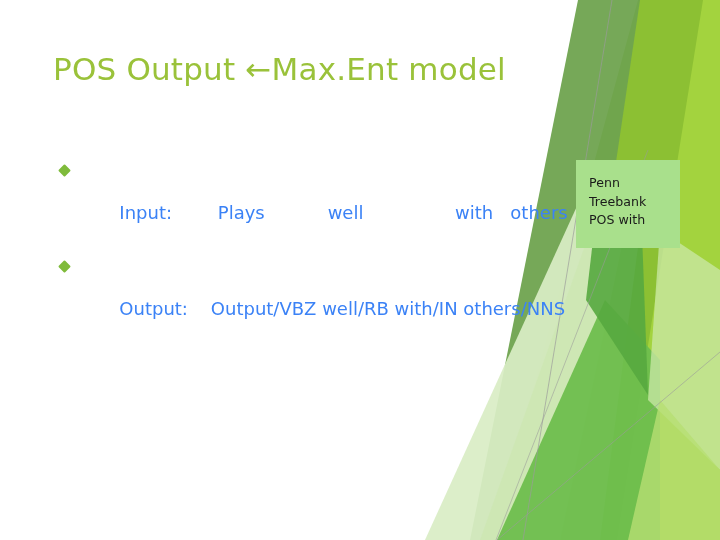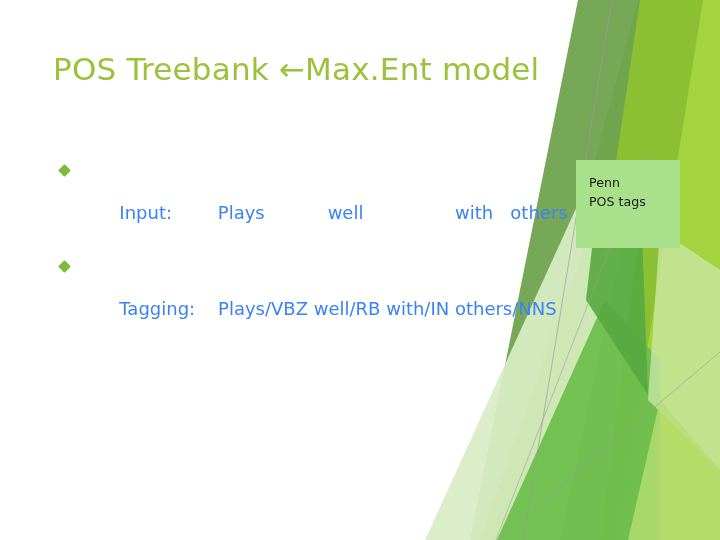--- a/index.html
+++ b/index.html
@@ -112,36 +112,37 @@
 
     <polygon points="660,230 720,270 720,470 648,400" fill="#cbe8a8" opacity="0.75"></polygon>
 
     <polygon points="660,400 720,470 720,540 628,540" fill="#b7de73" opacity="0.8"></polygon>
 
     <line x1="612" y1="0" x2="523" y2="540" stroke="#9a9a9a" stroke-width="0.8" opacity="0.85"></line>
     <line x1="648" y1="150" x2="496" y2="540" stroke="#9a9a9a" stroke-width="0.8" opacity="0.7"></line>
     <line x1="720" y1="352" x2="497" y2="540" stroke="#9a9a9a" stroke-width="0.8" opacity="0.75"></line>
   </svg>
 
-  <div id="title">POS Treebank ←Max.Ent model</div>
+  <div id="title">POS Output ←Max.Ent model</div>
 
   <div id="body-area">
 
     <div class="lvl1">
       <span class="bullet"></span>
       <span>Input:        Plays           well                with   others</span>
     </div>
 
 
     <div class="lvl1">
       <span class="bullet"></span>
-      <span>Tagging:    Plays/VBZ well/RB with/IN others/NNS</span>
+      <span>Output:    Output/VBZ well/RB with/IN others/NNS</span>
     </div>
 
 
   </div>
 
   <div id="callout">
     <span class="cline">Penn</span>
-    <span class="cline">POS tags</span>
+    <span class="cline">Treebank</span>
+    <span class="cline">POS with</span>
   </div>
 
 </div>
 
 </body></html>

